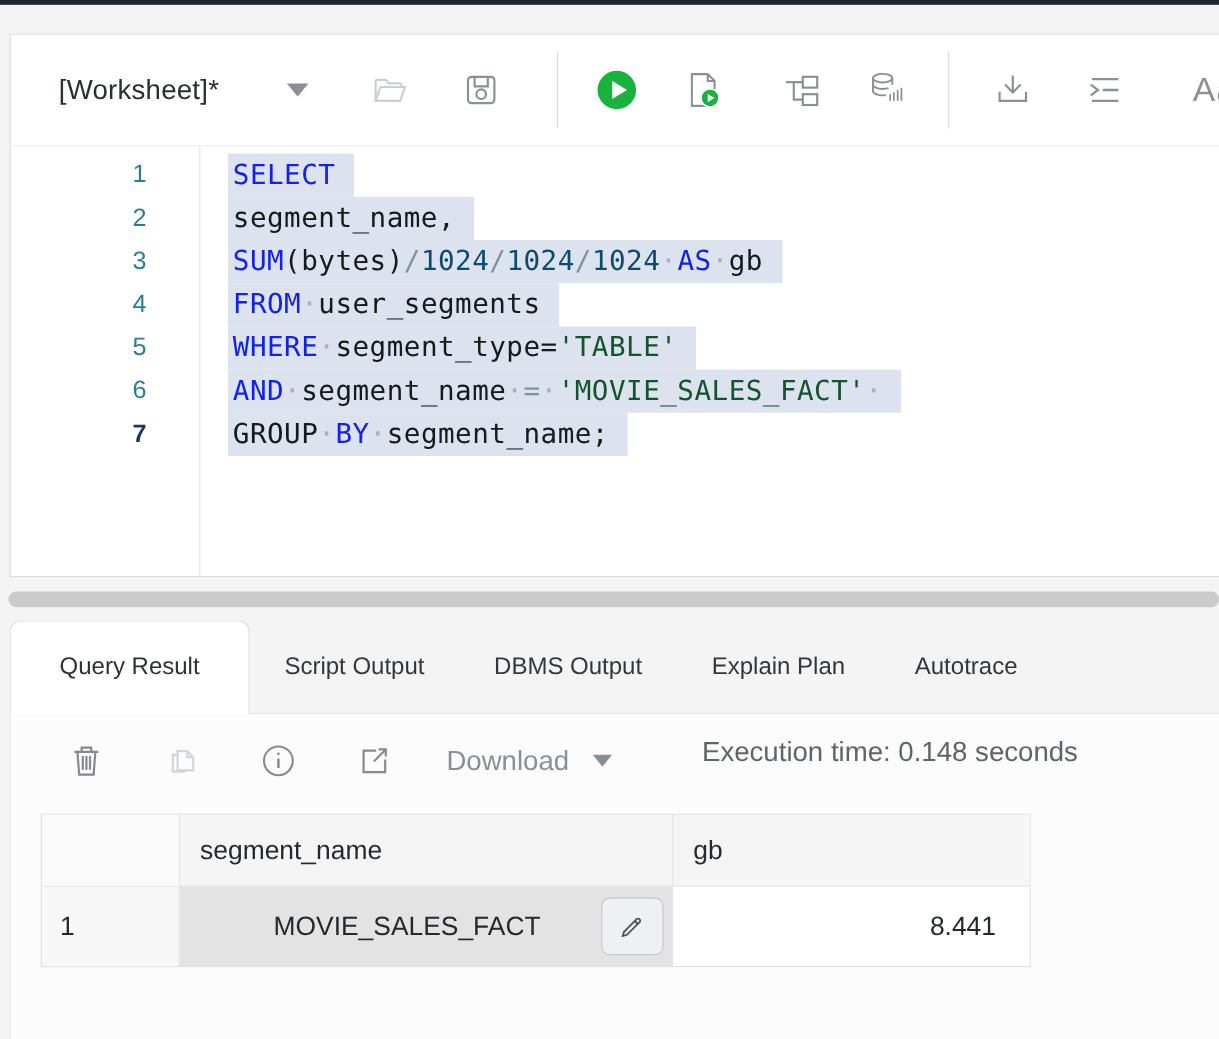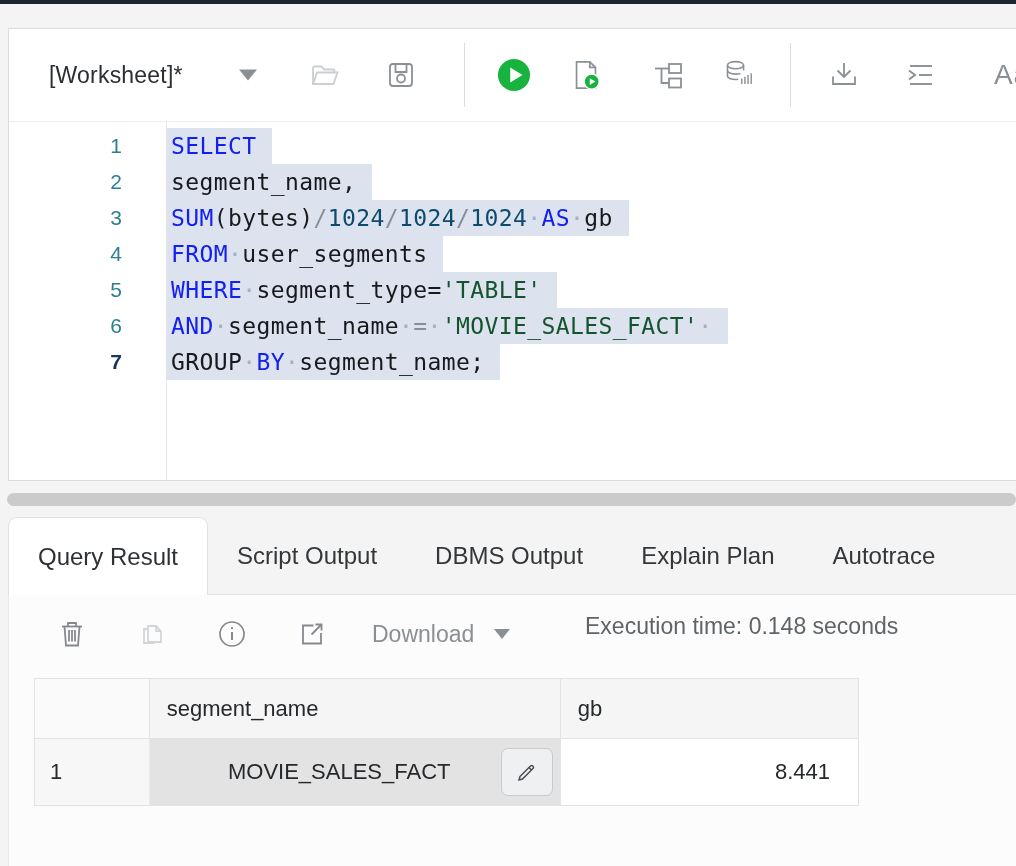--- a/index.html
+++ b/index.html
@@ -34,35 +34,35 @@
   .editor { position:relative; display:flex; height:358px; overflow:hidden;
     font-family:"DejaVu Sans Mono", monospace; }
   .gutter { width:158px; border-right:1px solid #e4e6e8; padding-top:6px; }
   .gutter .ln {
     height:36px; line-height:36px; text-align:right; padding-right:44px;
     font-family:"Liberation Sans", sans-serif; font-size:21px; color:#2c7f93;
   }
   .gutter .ln.current { color:#17375e; font-weight:bold; }
   .code-area { flex:1; padding-top:6px; }
   .code-line { height:36px; line-height:36px; font-size:23px; letter-spacing:0.4px; white-space:pre; }
-  .code-line .hl { display:inline-block; background:#dce3ee; padding:0 16px 0 4px; height:36px; }
+  .code-line .hl { display:inline-block; background:#dce3ee; padding:0 16px 0 4px; height:36px;margin-left:23px; }
   .seg-kw { color:#1220f0; }
   .seg-id { color:#17191c; }
   .seg-num { color:#0c4a6e; }
   .seg-op { color:#84919c; }
   .seg-str { color:#14532d; }
   .seg-ws { color:#a3b2c2; }
 
   
   .splitter { position:absolute; left:7px; top:493px; width:1009px; height:13px;
     background:#cbcbcb; border-radius:7px; cursor:row-resize; }
 
   
   .tabs { position:absolute; left:8px; top:517px; height:78px; display:flex; z-index:3; }
-  .tab { font-size:24px; color:#33373a; display:flex; align-items:center; justify-content:center;
+  .tab { font-size:20px; color:#33373a; display:flex; align-items:center; justify-content:center;
     cursor:pointer; }
   .tab.active {
     width:200px; background:#ffffff; border:1px solid #e0e0e0; border-bottom:none;
     border-radius:9px 9px 0 0; color:#2e3236;
   }
   .tab.plain { padding:0 29px; }
 
   
   .result-card { position:absolute; left:8px; top:594px; right:0; bottom:0;
     background:#fcfcfc; border-top:1px solid #e3e3e3; border-left:1px solid #ebebeb; }

